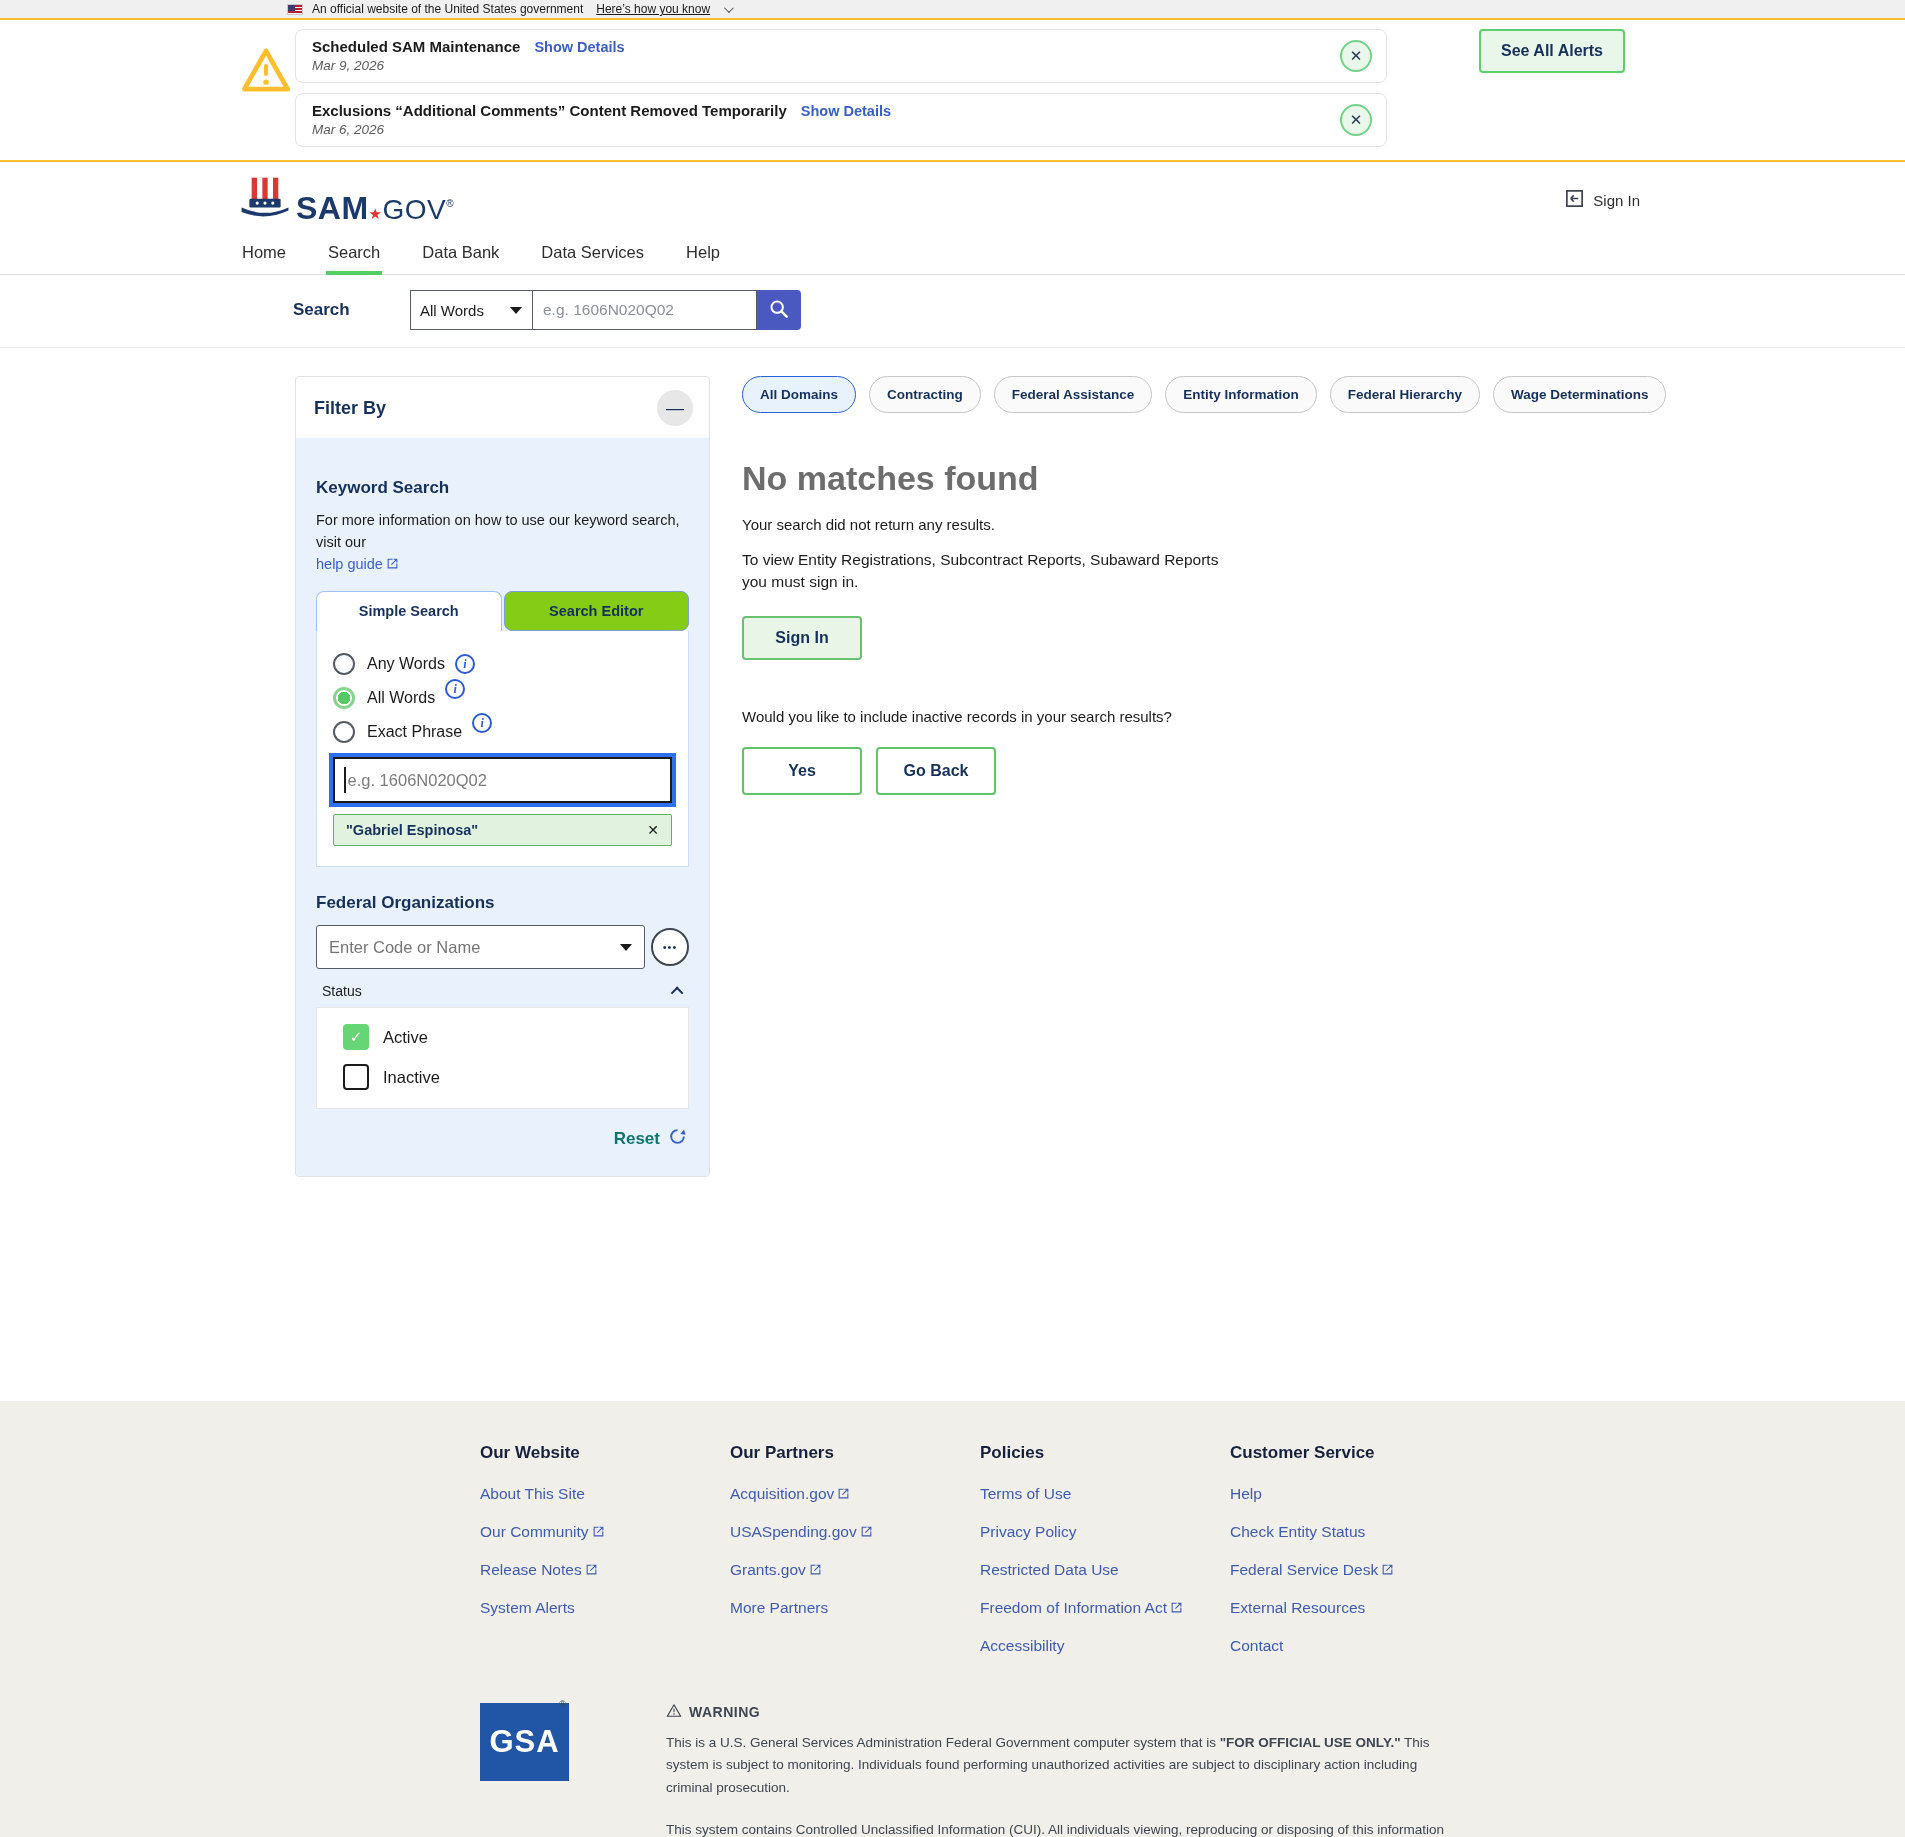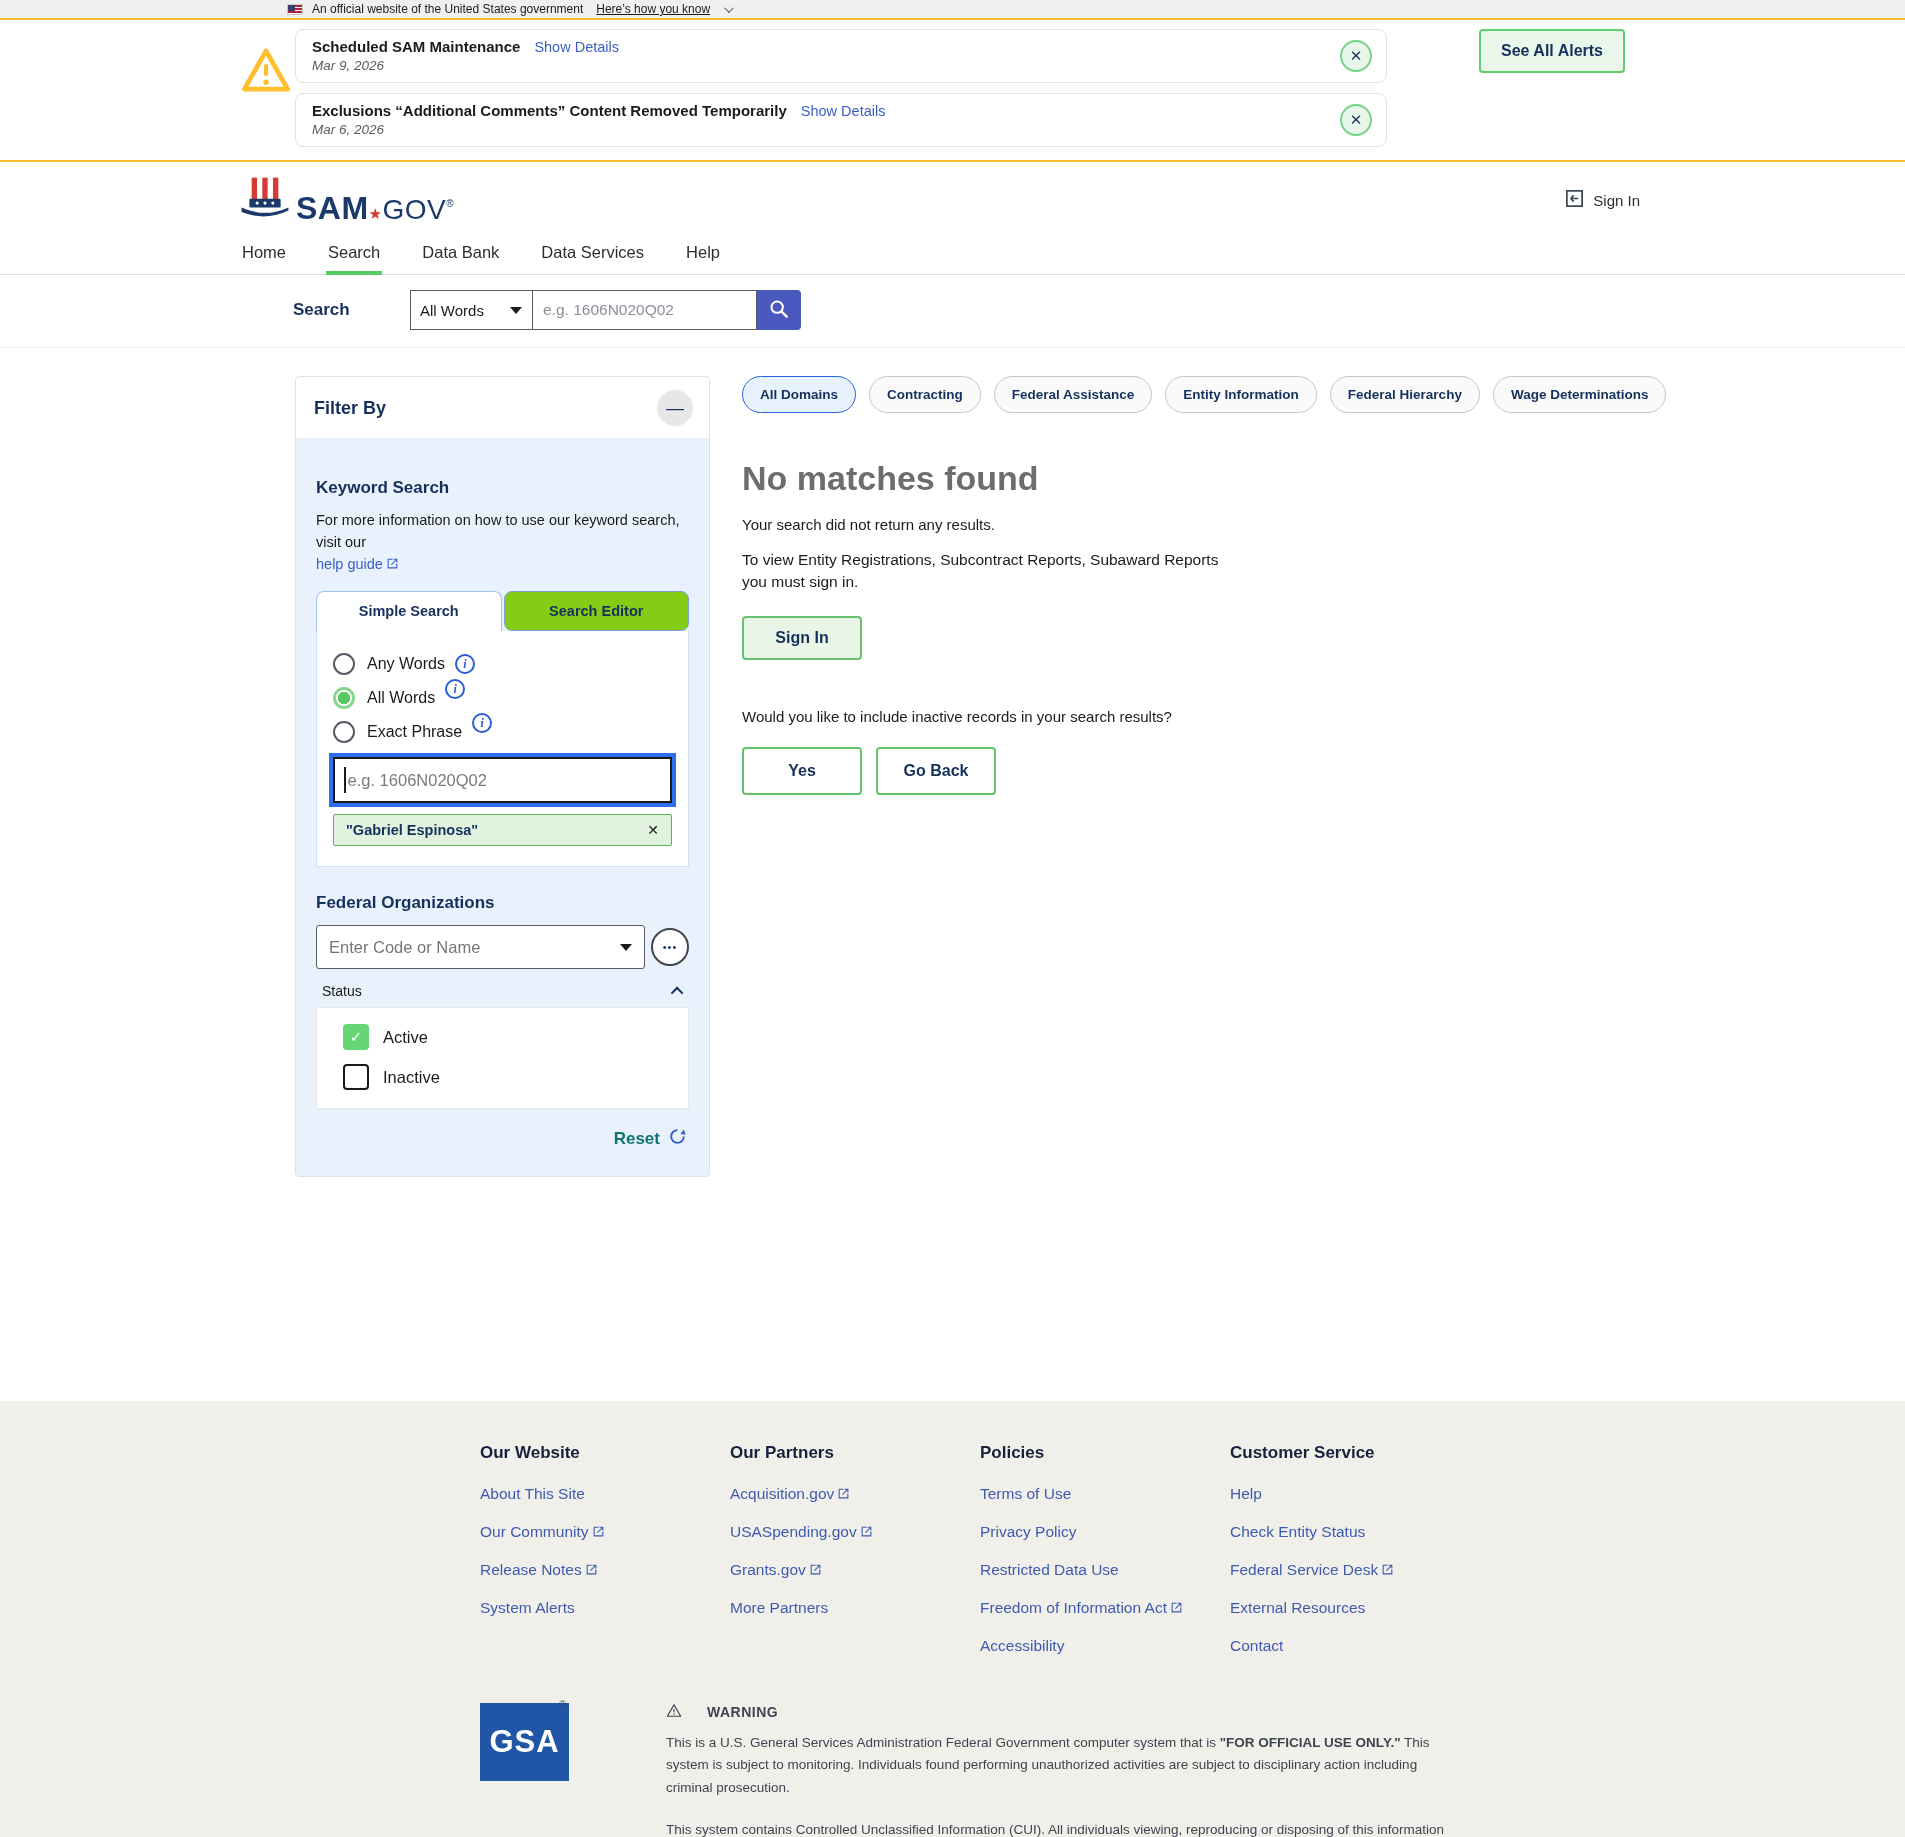--- a/index.html
+++ b/index.html
@@ -21,21 +21,21 @@
   .us-flag:after{ content:""; position:absolute; left:0; top:0; width:7px; height:6px; background:#3c3b6e;}
   .gov-banner a{ color:#1b1b1b; text-decoration:underline; margin-left:4px;}
   .chev{ display:inline-block; width:7px; height:7px; border-right:1.5px solid #555; border-bottom:1.5px solid #555; transform:rotate(45deg) translateY(-2px); margin-left:5px;}
   
   .alerts{ position:relative; background:#fff; border-bottom:2px solid #ffbe2e; padding:9px 0 13px 0;}
   .alert-triangle{ position:absolute; left:240px; top:26px;}
   .alert-stack{ margin-left:295px; width:1092px; display:flex; flex-direction:column; gap:10px;}
   .alert-box{ position:relative; border:1px solid #e3e3e3; border-radius:8px; padding:8px 60px 9px 16px; background:#fff;}
   .alert-title-row{ display:flex; align-items:baseline; gap:14px;}
   .alert-title{ font-weight:bold; font-size:15px; color:#1b1b1b;}
-  .alert-link{ font-size:14.5px; font-weight:400; color:#3a5fc4; text-decoration:none; cursor:pointer;}
+  .alert-link{ font-size:14.5px; font-weight:700; color:#3a5fc4; text-decoration:none; cursor:pointer;}
   .alert-date{ font-size:13.5px; color:#5c5c5c; font-style:italic; margin-top:3px;}
   .alert-close{ position:absolute; right:14px; top:50%; transform:translateY(-50%);
     width:32px;height:32px;border-radius:50%; background:#e9f6ea; border:2px solid #72d386;
     color:#21355c; font-size:15px; line-height:28px; text-align:center; cursor:pointer;}
   .see-all{ position:absolute; right:280px; top:9px; background:#e9f6ea; border:2px solid #5ecf6d;
     border-radius:4px; padding:11px 20px; font-weight:bold; font-size:16px; color:#16305c; cursor:pointer;}
   
   .site-header{ display:flex; align-items:center; justify-content:space-between;
     padding:14px 265px 10px 240px; background:#fff;}
   .logo{ display:flex; align-items:flex-end; gap:6px;}
@@ -132,21 +132,21 @@
   .foot-cols{ display:flex;}
   .foot-col{ width:250px;}
   .foot-col h4{ font-size:17px; color:#16213c; margin-bottom:22px;}
   .foot-col a{ display:block; font-size:15.5px; color:#3e5bb0; text-decoration:none; margin-bottom:20px; cursor:pointer;}
   .gsa-row{ display:flex; margin-top:28px;}
   .gsa-logo-wrap{ position:relative; width:78px;}
   .gsa-logo{ width:89px; height:78px; background:#2056a5; color:#fff; font-weight:bold; font-size:31px;
     display:flex; align-items:center; justify-content:center; letter-spacing:1px;}
   .gsa-reg{ position:absolute; top:-4px; right:-8px; font-size:9px; color:#3d4551;}
   .warn-block{ margin-left:108px; width:800px;}
-  .warn-title{ display:flex; align-items:center; gap:25px; font-weight:bold; font-size:14px; color:#3d4551; letter-spacing:0.5px;}
+  .warn-title{ display:flex; align-items:center; gap:7px; font-weight:bold; font-size:14px; color:#3d4551; letter-spacing:0.5px;}
   .warn-p{ margin-top:11px; font-size:13.5px; color:#3d4551; line-height:1.65;}
   .warn-p + .warn-p{ margin-top:20px;}
 </style>
 </head>
 <body>
 
 <div class="gov-banner">
   <span class="us-flag"></span>
   <span>An official website of the United States government</span>
   <a>Here’s how you know</a>

